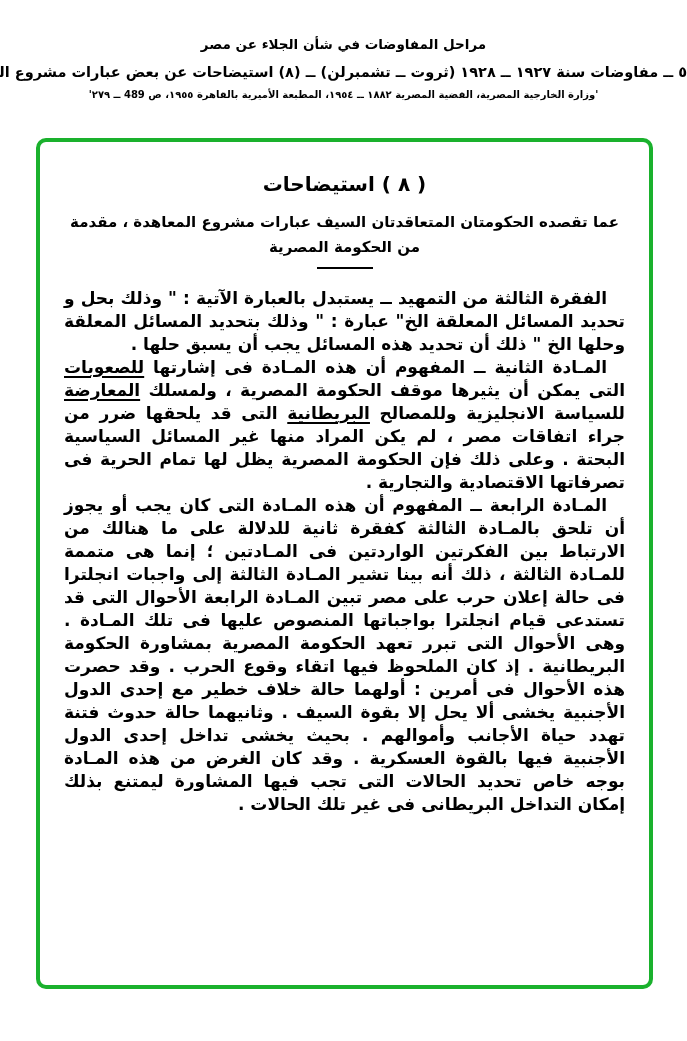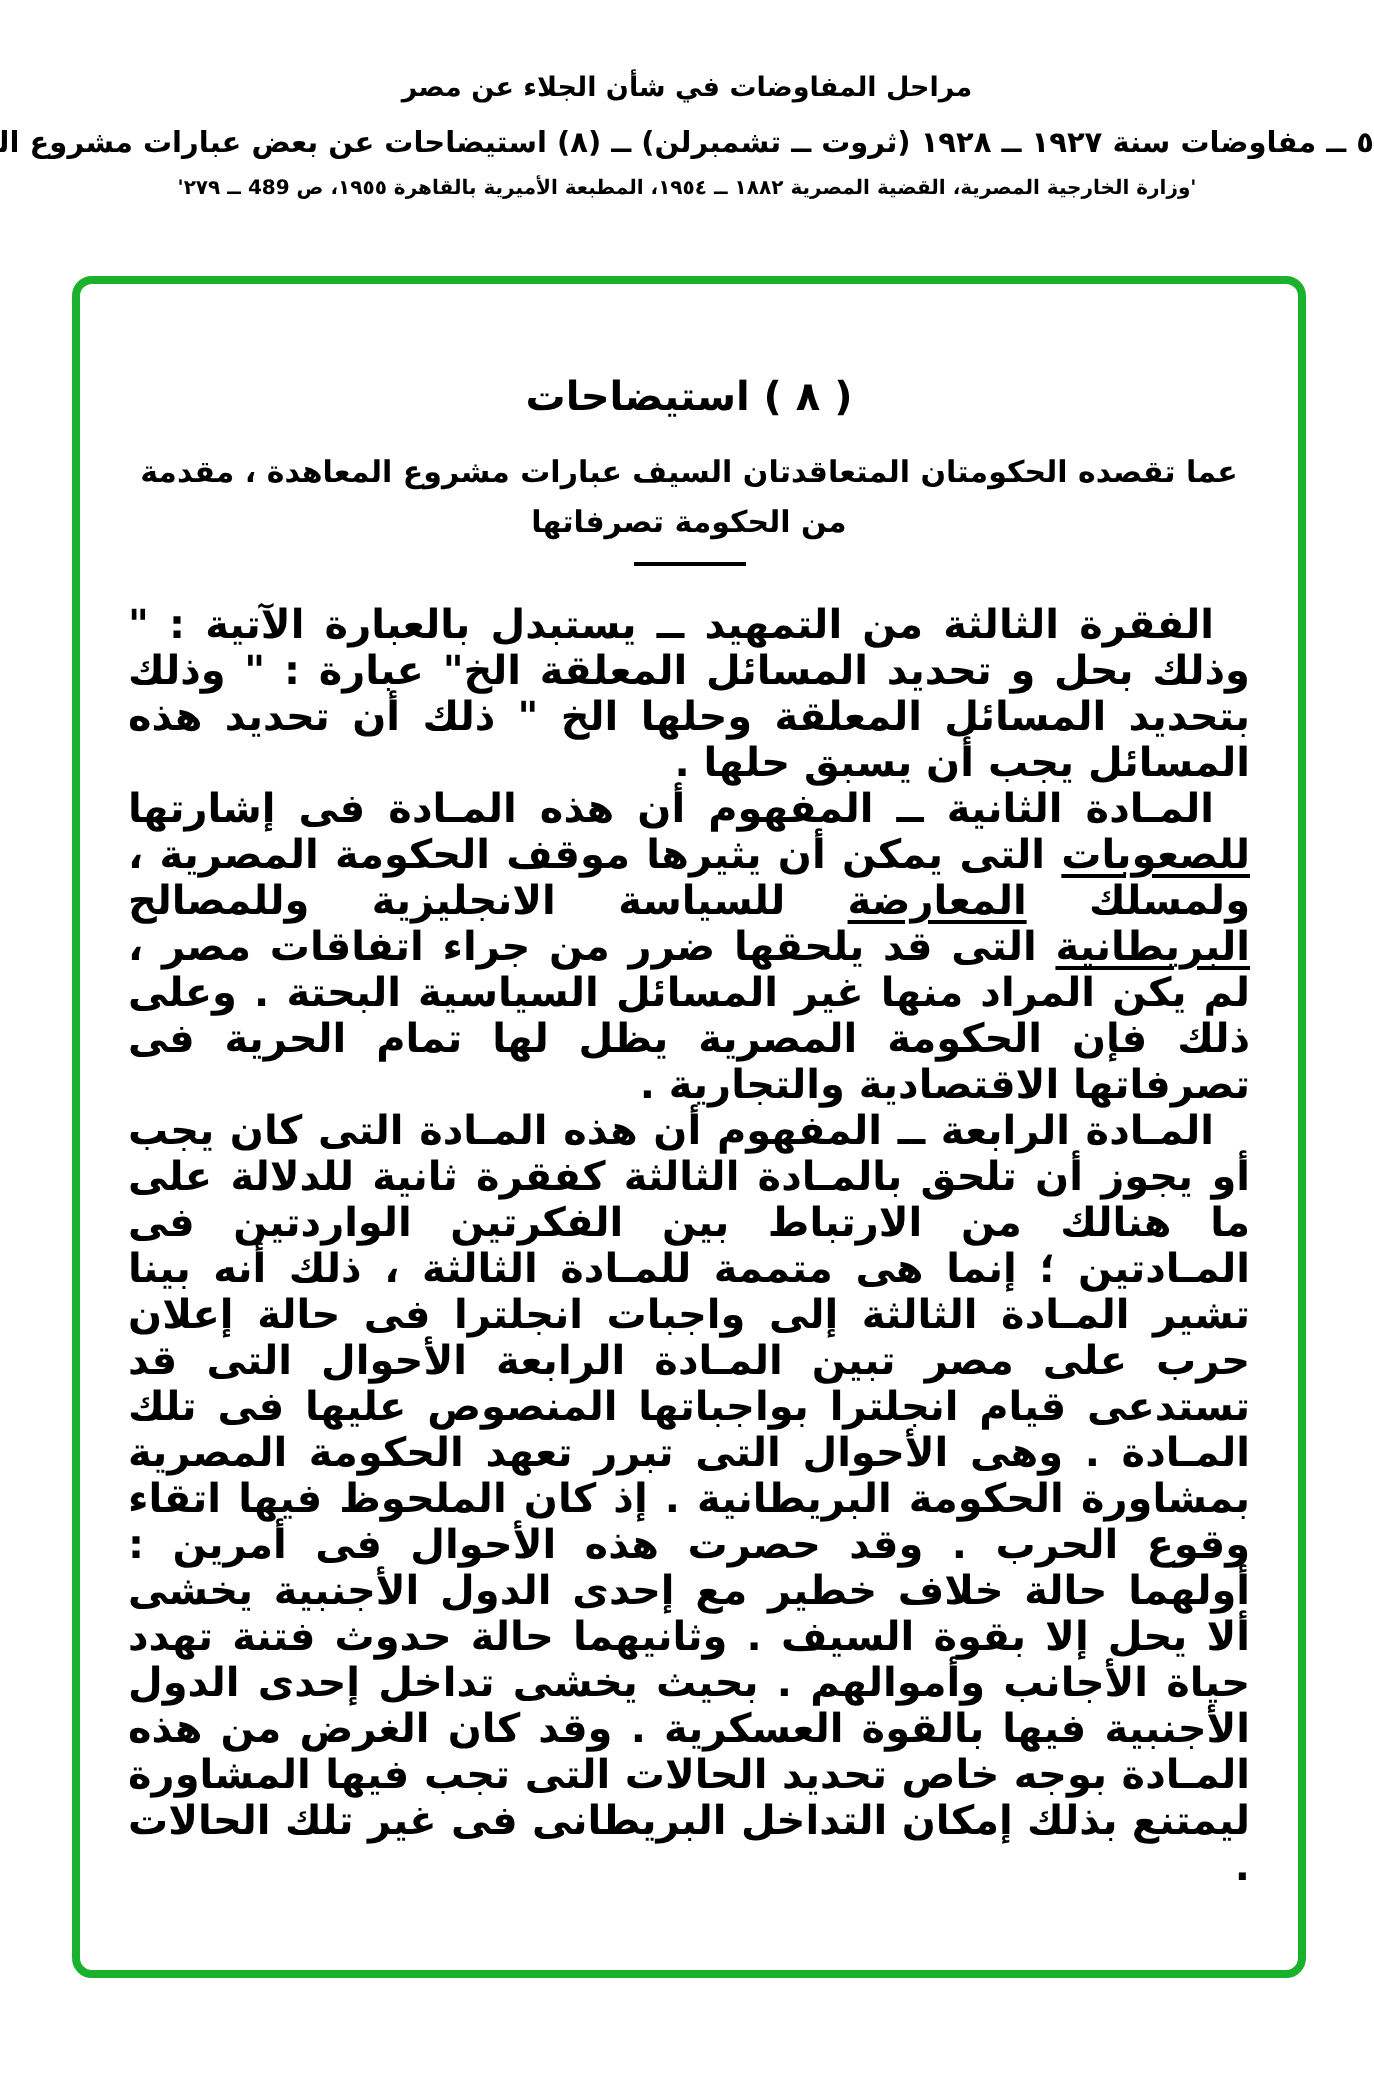--- a/index.html
+++ b/index.html
@@ -49,21 +49,21 @@
     left: 36px;
     top: 138px;
     width: 617px;
     height: 851px;
     box-sizing: border-box;
     border: 4px solid #1ab12d;
     border-radius: 10px;
     background: #ffffff;
   }
   .document-inner {
-    padding: 40px 24px 0 24px;
+    padding: 26px 24px 0 24px;
   }
   .document-title {
     text-align: center;
     font-size: 20px;
     font-weight: 700;
     margin: 4px 0 14px 0;
   }
   .document-subtitle {
     text-align: center;
     font-size: 15px;
@@ -71,21 +71,21 @@
     line-height: 25px;
   }
   .title-divider {
     width: 56px;
     height: 0;
     border-top: 2px solid #000;
     margin: 7px auto 18px auto;
   }
   
   .document-body {
-    font-size: 20px;
+    font-size: 17px;
     font-weight: 700;
     line-height: 23px;
     text-align: justify;
     direction: rtl;
   }
   .document-body p {
     margin: 0;
     text-indent: 18px; 
   }
   .u {
@@ -105,21 +105,21 @@
     <div class="header-source">'وزارة الخارجية المصرية، القضية المصرية ١٨٨٢ ــ ١٩٥٤، المطبعة الأميرية بالقاهرة ١٩٥٥، ص 489 ــ ٢٧٩'</div>
   </div>
 
   <div class="document-frame" style="border-color: rgb(26, 177, 45);">
     <div class="document-inner">
 
       <div class="document-title">( ٨ ) استيضاحات</div>
 
       <div class="document-subtitle">عما تقصده الحكومتان المتعاقدتان السيف عبارات مشروع المعاهدة ، مقدمة</div>
 
-      <div class="document-subtitle">من الحكومة تصرفاتها</div>
+      <div class="document-subtitle">من الحكومة المصرية</div>
 
       <div class="title-divider"></div>
 
       <div class="document-body">
           <p><span>الفقرة الثالثة من التمهيد ــ يستبدل بالعبارة الآتية : " وذلك بحل و تحديد المسائل المعلقة الخ" عبارة : " وذلك بتحديد المسائل المعلقة وحلها الخ " ذلك أن تحديد هذه المسائل يجب أن يسبق حلها .</span></p>
           <p><span>المـادة الثانية ــ المفهوم أن هذه المـادة فى إشارتها </span><span class="u">للصعوبات</span><span> التى يمكن أن يثيرها موقف الحكومة المصرية ، ولمسلك </span><span class="u">المعارضة</span><span> للسياسة الانجليزية وللمصالح </span><span class="u">البريطانية</span><span> التى قد يلحقها ضرر من جراء اتفاقات مصر ، لم يكن المراد منها غير المسائل السياسية البحتة . وعلى ذلك فإن الحكومة المصرية يظل لها تمام الحرية فى تصرفاتها الاقتصادية والتجارية .</span></p>
           <p><span>المـادة الرابعة ــ المفهوم أن هذه المـادة التى كان يجب أو يجوز أن تلحق بالمـادة الثالثة كفقرة ثانية للدلالة على ما هنالك من الارتباط بين الفكرتين الواردتين فى المـادتين ؛ إنما هى متممة للمـادة الثالثة ، ذلك أنه بينا تشير المـادة الثالثة إلى واجبات انجلترا فى حالة إعلان حرب على مصر تبين المـادة الرابعة الأحوال التى قد تستدعى قيام انجلترا بواجباتها المنصوص عليها فى تلك المـادة . وهى الأحوال التى تبرر تعهد الحكومة المصرية بمشاورة الحكومة البريطانية . إذ كان الملحوظ فيها اتقاء وقوع الحرب . وقد حصرت هذه الأحوال فى أمرين : أولهما حالة خلاف خطير مع إحدى الدول الأجنبية يخشى ألا يحل إلا بقوة السيف . وثانيهما حالة حدوث فتنة تهدد حياة الأجانب وأموالهم . بحيث يخشى تداخل إحدى الدول الأجنبية فيها بالقوة العسكرية . وقد كان الغرض من هذه المـادة بوجه خاص تحديد الحالات التى تجب فيها المشاورة ليمتنع بذلك إمكان التداخل البريطانى فى غير تلك الحالات .</span></p>
         </div>
 
     </div>

